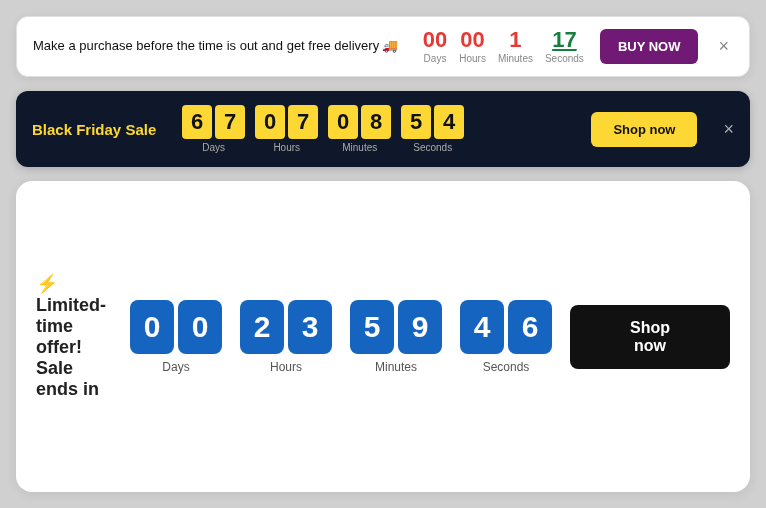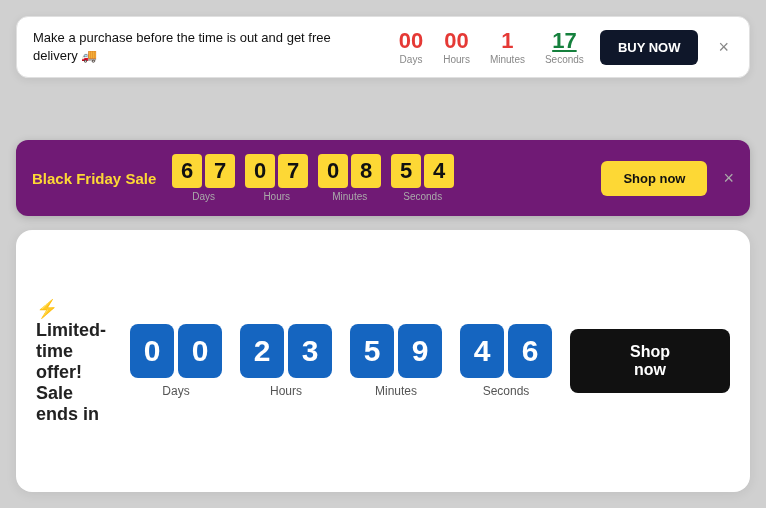--- a/index.html
+++ b/index.html
@@ -36,65 +36,63 @@
     }
     .countdown-row {
       display: flex;
       gap: 12px;
       align-items: center;
     }
     .countdown-unit {
       display: flex;
       flex-direction: column;
       align-items: center;
-      margin-left: 8px;
     }
     .countdown-number {
       font-size: 22px;
       font-weight: 700;
       line-height: 1;
     }
     .countdown-label {
       font-size: 10px;
       color: #888;
       margin-top: 2px;
     }
     .red-number { color: #e53935; }
     .pink-number { color: #15803d; text-decoration: underline; }
     .buy-now-btn {
-      background: #0f172a;
+      background: #701a75;
       color: #fff;
       border: none;
       border-radius: 6px;
       padding: 10px 18px;
       font-size: 13px;
       font-weight: 700;
       cursor: pointer;
       white-space: nowrap;
     }
     .close-btn {
       background: none;
       border: none;
       font-size: 18px;
       color: #888;
       cursor: pointer;
       padding: 0 4px;
     }
 
     
     .banner-2 {
-      background: #701a75;
+      background: #0f172a;
       border-radius: 12px;
       width: 100%;
       padding: 14px 16px;
       display: flex;
       align-items: center;
-      gap: 16px;
+      gap: 26px;
       box-shadow: 0 2px 8px rgba(0,0,0,0.18);
-      margin-top: 48px;
     }
     .bf-title {
       flex-shrink: 0;
     }
     .bf-title-top {
       font-size: 15px;
       font-weight: 900;
       color: #fdd835;
     }
     .bf-title-sub {

